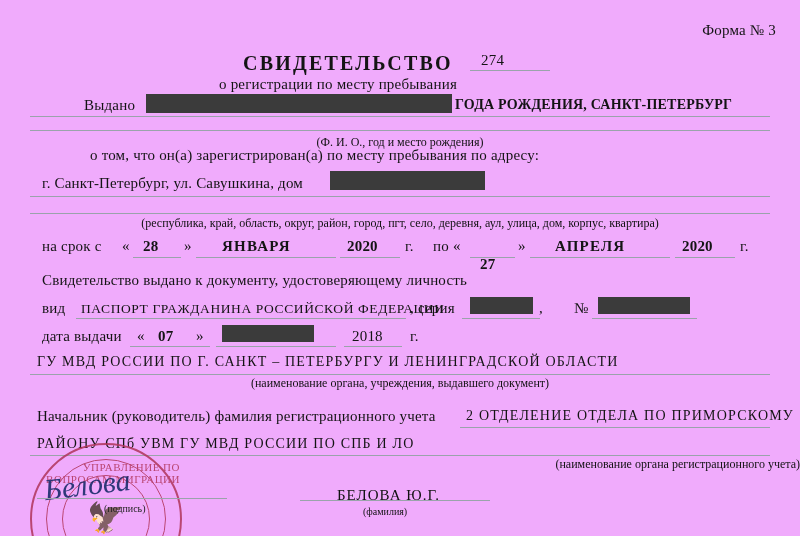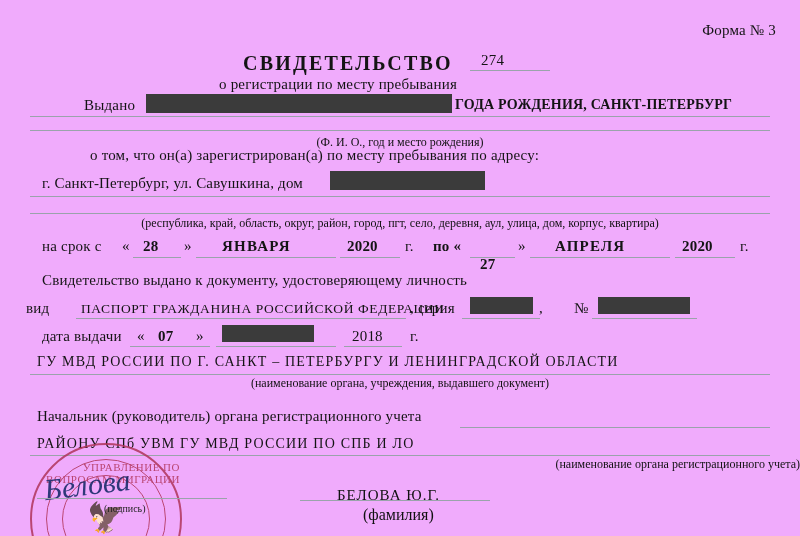--- a/index.html
+++ b/index.html
@@ -139,21 +139,21 @@
     position: absolute;
     left: 337px;
     top: 487px;
     font-size: 15px;
     letter-spacing: 1px;
   }
   .fam-caption {
     position: absolute;
     left: 363px;
     top: 506px;
-    font-size: 16px;
+    font-size: 10px;
   }
   .center-cap {
     position: absolute;
     text-align: center;
     font-size: 12px;
   }
 </style>
 </head>
 <body>
 
@@ -180,35 +180,35 @@
   <div class="rule" style="left:30px; top:213px; width:740px;"></div>
   <div class="center-cap" style="left:0; right:0; top:216px;">(республика, край, область, округ, район, город, пгт, село, деревня, аул, улица, дом, корпус, квартира)</div>
 
   <div class="t lbl" style="left:42px; top:238px;">на срок с</div>
   <div class="t lbl" style="left:122px; top:238px;">«</div>
   <div class="t lbl bold" style="left:143px; top:238px;">28</div>
   <div class="t lbl" style="left:184px; top:238px;">»</div>
   <div class="t lbl bold spaced" style="left:222px; top:238px;">ЯНВАРЯ</div>
   <div class="t lbl bold" style="left:347px; top:238px;">2020</div>
   <div class="t lbl" style="left:405px; top:238px;">г.</div>
-  <div class="t lbl" style="left:433px; top:238px;font-weight:bold;">по «</div>
+  <div class="t lbl" style="left:433px; top:238px;">по «</div>
   <div class="t lbl bold" style="left:480px; top:238px;margin-top:18px;">27</div>
   <div class="t lbl" style="left:518px; top:238px;">»</div>
   <div class="t lbl bold spaced" style="left:555px; top:238px;">АПРЕЛЯ</div>
   <div class="t lbl bold" style="left:682px; top:238px;">2020</div>
   <div class="t lbl" style="left:740px; top:238px;">г.</div>
   <div class="rule" style="left:133px; top:257px; width:48px;"></div>
   <div class="rule" style="left:196px; top:257px; width:140px;"></div>
   <div class="rule" style="left:340px; top:257px; width:60px;"></div>
   <div class="rule" style="left:470px; top:257px; width:45px;"></div>
   <div class="rule" style="left:530px; top:257px; width:140px;"></div>
   <div class="rule" style="left:675px; top:257px; width:60px;"></div>
 
   <div class="t lbl" style="left:42px; top:272px;">Свидетельство выдано к документу, удостоверяющему личность</div>
-  <div class="t lbl" style="left:26px; top:300px;">вид</div>
+  <div class="t lbl" style="left:42px; top:300px;">вид</div>
   <div class="t lbl" style="left:81px; top:301px; font-size:13.5px; letter-spacing:0.6px;">ПАСПОРТ ГРАЖДАНИНА РОССИЙСКОЙ ФЕДЕРАЦИИ</div>
   <div class="t lbl" style="left:410px; top:300px;">, серия</div>
   <div class="redact" style="left:470px; top:297px; width:63px; height:17px;"></div>
   <div class="t lbl" style="left:539px; top:300px;">,</div>
   <div class="t lbl" style="left:574px; top:300px;">№</div>
   <div class="redact" style="left:598px; top:297px; width:92px; height:17px;"></div>
   <div class="rule" style="left:76px; top:318px; width:330px;"></div>
   <div class="rule" style="left:462px; top:318px; width:78px;"></div>
   <div class="rule" style="left:592px; top:318px; width:105px;"></div>
 
@@ -220,21 +220,22 @@
   <div class="t lbl" style="left:352px; top:328px;">2018</div>
   <div class="t lbl" style="left:410px; top:328px;">г.</div>
   <div class="rule" style="left:130px; top:346px; width:80px;"></div>
   <div class="rule" style="left:216px; top:346px; width:120px;"></div>
   <div class="rule" style="left:344px; top:346px; width:58px;"></div>
 
   <div class="t lbl spaced" style="left:37px; top:354px; font-size:14px;">ГУ  МВД  РОССИИ  ПО  Г. САНКТ – ПЕТЕРБУРГУ  И  ЛЕНИНГРАДСКОЙ ОБЛАСТИ</div>
   <div class="rule" style="left:30px; top:374px; width:740px;"></div>
   <div class="center-cap" style="left:0; right:0; top:376px;">(наименование органа, учреждения, выдавшего документ)</div>
 
-  <div class="t lbl" style="left:37px; top:408px;">Начальник (руководитель) органа регистрационного учета</div>
+  <div class="t lbl" style="left:37px; top:408px;">Начальник (руководитель) фамилия регистрационного учета</div>
+  <div class="t lbl spaced" style="left:466px; top:408px; font-size:14px;">2 ОТДЕЛЕНИЕ ОТДЕЛА  ПО ПРИМОРСКОМУ</div>
   <div class="rule" style="left:460px; top:427px; width:310px;"></div>
   <div class="t lbl spaced" style="left:37px; top:436px; font-size:14px;">РАЙОНУ СПб УВМ  ГУ  МВД  РОССИИ  ПО СПБ  И  ЛО</div>
   <div class="rule" style="left:30px; top:455px; width:740px;"></div>
   <div class="center-cap" style="left:0; right:0; top:457px;text-align:right;">(наименование органа регистрационного учета)</div>
 
   <div class="stamp">
     <div class="stamp-inner"></div>
     <div class="stamp-inner2"></div>
     <div class="stamp-text-top">УПРАВЛЕНИЕ ПО ВОПРОСАМ МИГРАЦИИ</div>
     <div class="stamp-eagle">🦅</div>

